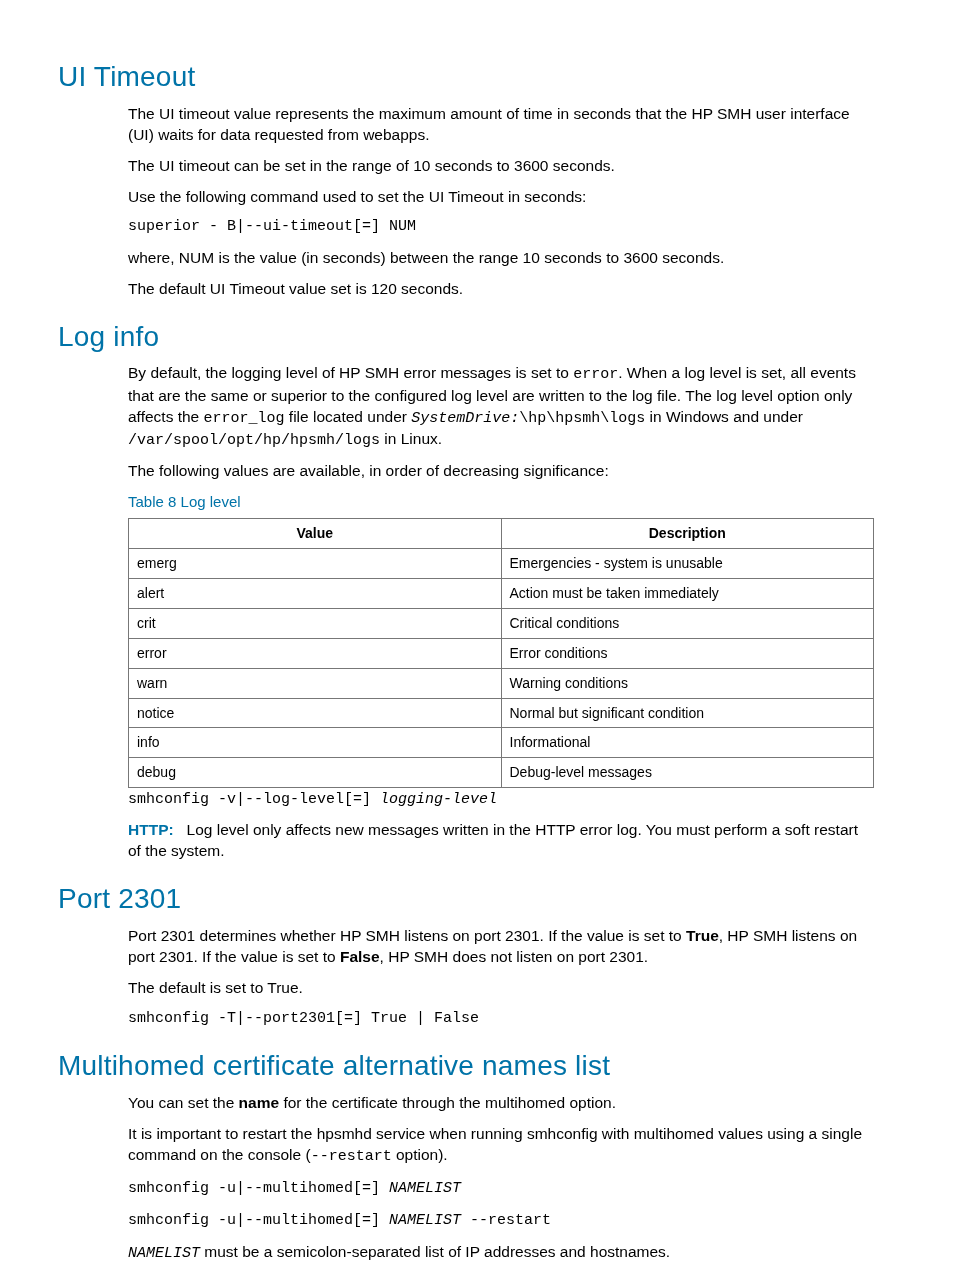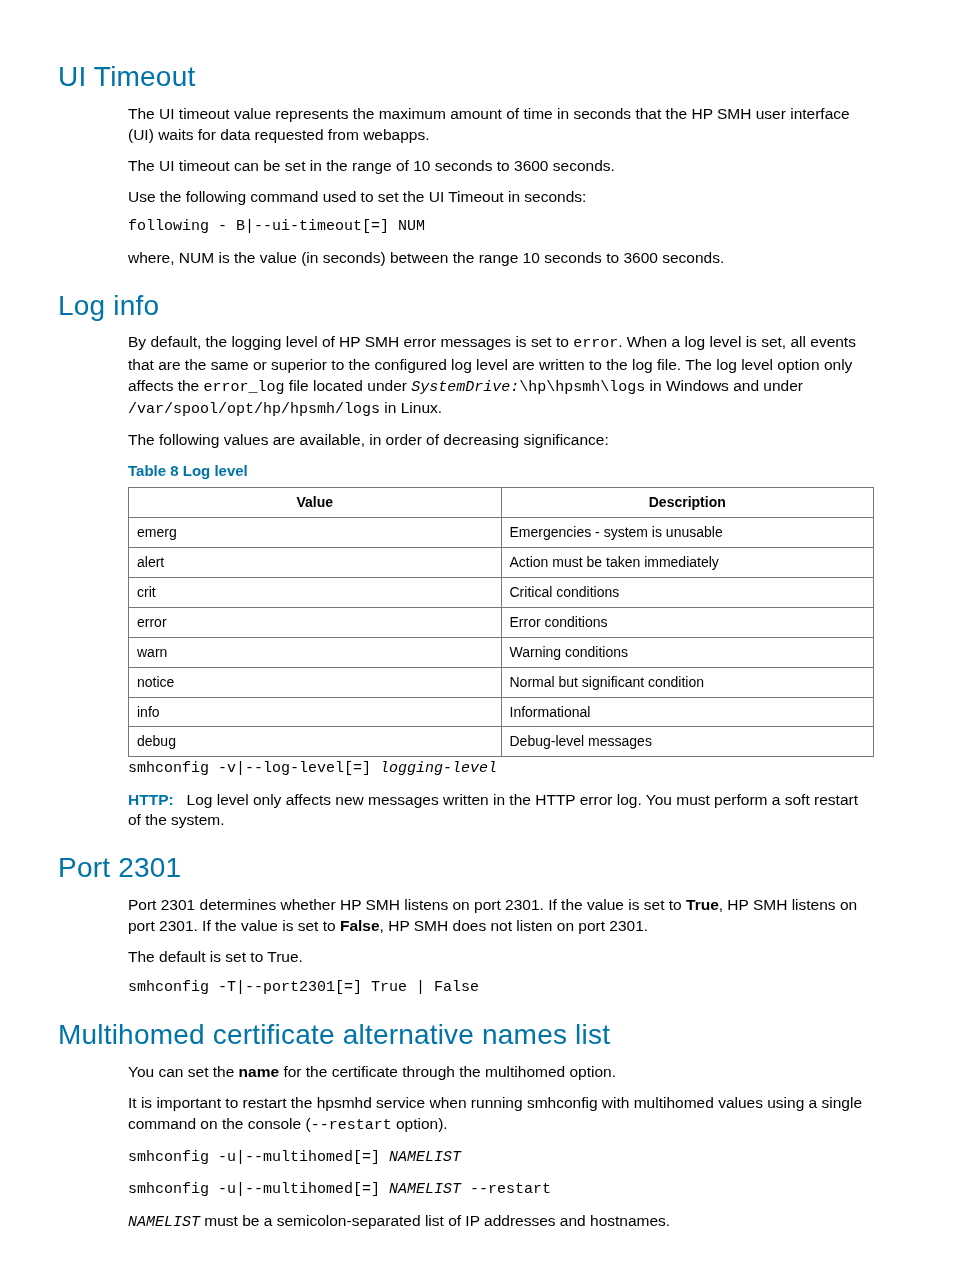--- a/index.html
+++ b/index.html
@@ -31,21 +31,21 @@
   .mono {
     font-family: "Courier New", Courier, monospace;
     font-size: 15px;
   }
   .mono-italic {
     font-family: "Courier New", Courier, monospace;
     font-style: italic;
     font-size: 15px;
   }
   .table-caption {
-    font-weight: bold;
+    font-weight: normal;
     color: #0073a8;
     font-size: 15px;
     margin: 4px 0 6px 0;
   }
   table {
     border-collapse: collapse;
     width: 100%;
   }
   th, td {
     border: 1px solid #777;
@@ -71,22 +71,23 @@
 </style>
 </head>
 <body>
 <div class="page-wrap">
 
 <h2>UI Timeout</h2>
 <div class="section-body">
   <p>The UI timeout value represents the maximum amount of time in seconds that the HP SMH user interface (UI) waits for data requested from webapps.</p>
   <p>The UI timeout can be set in the range of 10 seconds to 3600 seconds.</p>
   <p>Use the following command used to set the UI Timeout in seconds:</p>
-  <p class="mono">following - B|--ui-timeout[=] NUM</p>
+  <p class="mono">superior - B|--ui-timeout[=] NUM</p>
   <p>where, NUM is the value (in seconds) between the range 10 seconds to 3600 seconds.</p>
+  <p>The default UI Timeout value set is 120 seconds.</p>
 </div>
 
 <h2>Log info</h2>
 <div class="section-body">
   <p>
     <span>By default, the logging level of HP SMH error messages is set to </span><span class="mono">error</span><span>. When a log level is set, all events that are the same or superior to the configured log level are written to the log file. The log level option only affects the </span><span class="mono">error_log</span><span> file located under  </span><span class="mono-italic">SystemDrive:</span><span class="mono">\hp\hpsmh\logs</span><span> in Windows and under </span><span class="mono">/var/spool/opt/hp/hpsmh/logs</span><span> in Linux.</span>
   </p>
   <p>The following values are available, in order of decreasing significance:</p>
   <div class="table-caption">Table 8 Log level</div>
   <table>

